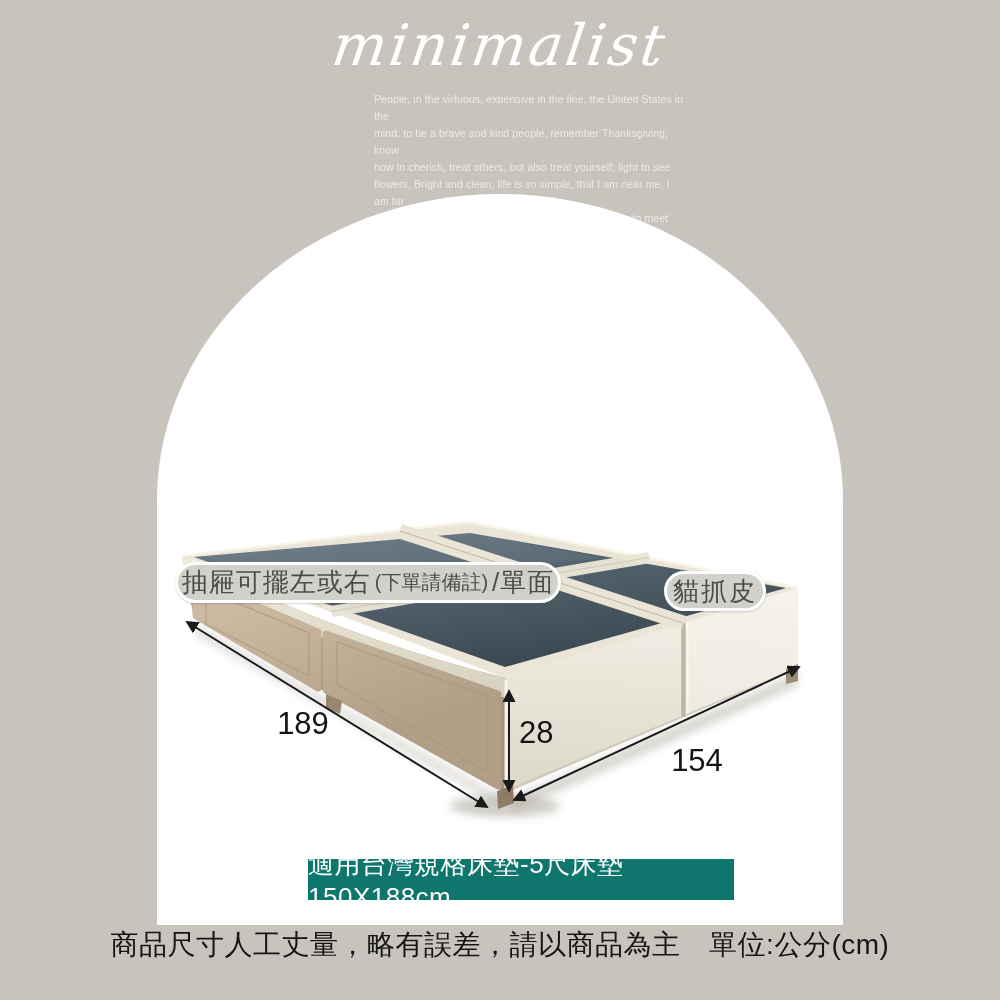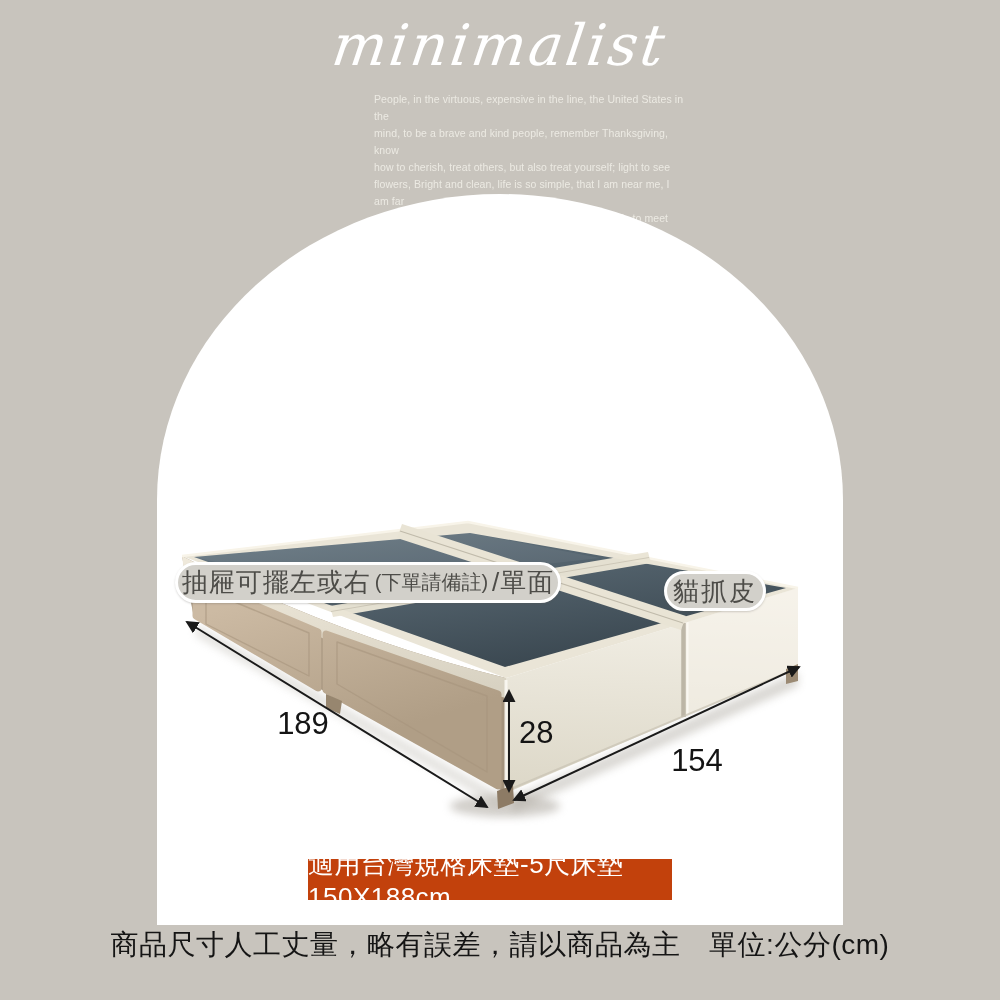--- a/index.html
+++ b/index.html
@@ -28,21 +28,21 @@
         border-radius:24px;display:flex;align-items:center;justify-content:center;
         color:#4d4c48;box-shadow:0 1px 2px rgba(90,88,82,.25);white-space:nowrap;}
   .pill1{left:175px;top:562px;width:386px;height:41px;gap:4px;}
   .pill2{left:664px;top:571px;width:102px;height:40px;}
   .p-main{font-size:26px;font-weight:500;letter-spacing:1px;}
   .p-note{font-size:20px;font-weight:400;letter-spacing:0;}
   .p-suf{font-size:26px;font-weight:500;letter-spacing:1px;}
   .p-mat{font-size:26px;font-weight:500;letter-spacing:2px;}
 
   
-  .banner{position:absolute;left:308px;top:859px;width:364px;height:41px;background:#c2410c;
+  .banner{position:absolute;left:308px;top:859px;width:426px;height:41px;background:#0f766e;
           color:#ffffff;font-size:26px;font-weight:500;display:flex;align-items:center;
           justify-content:center;letter-spacing:0.5px;}
 
   
   .footnote{position:absolute;left:0;right:0;top:926px;text-align:center;color:#151515;
             font-size:28px;font-weight:500;letter-spacing:0.5px;}
 </style>
 </head>
 <body>
 

